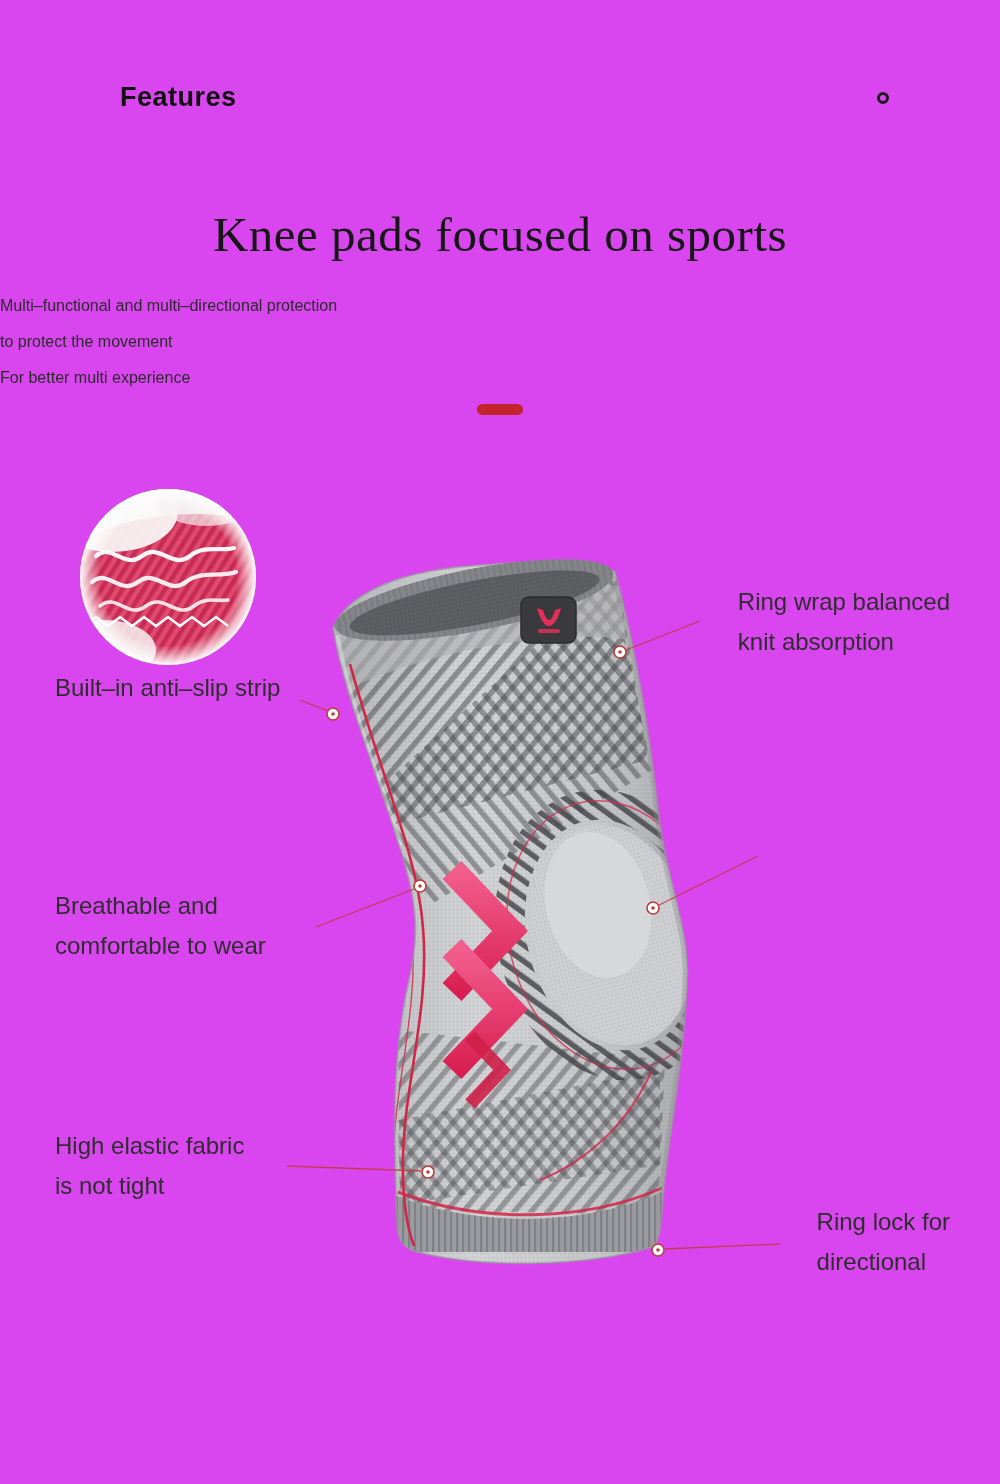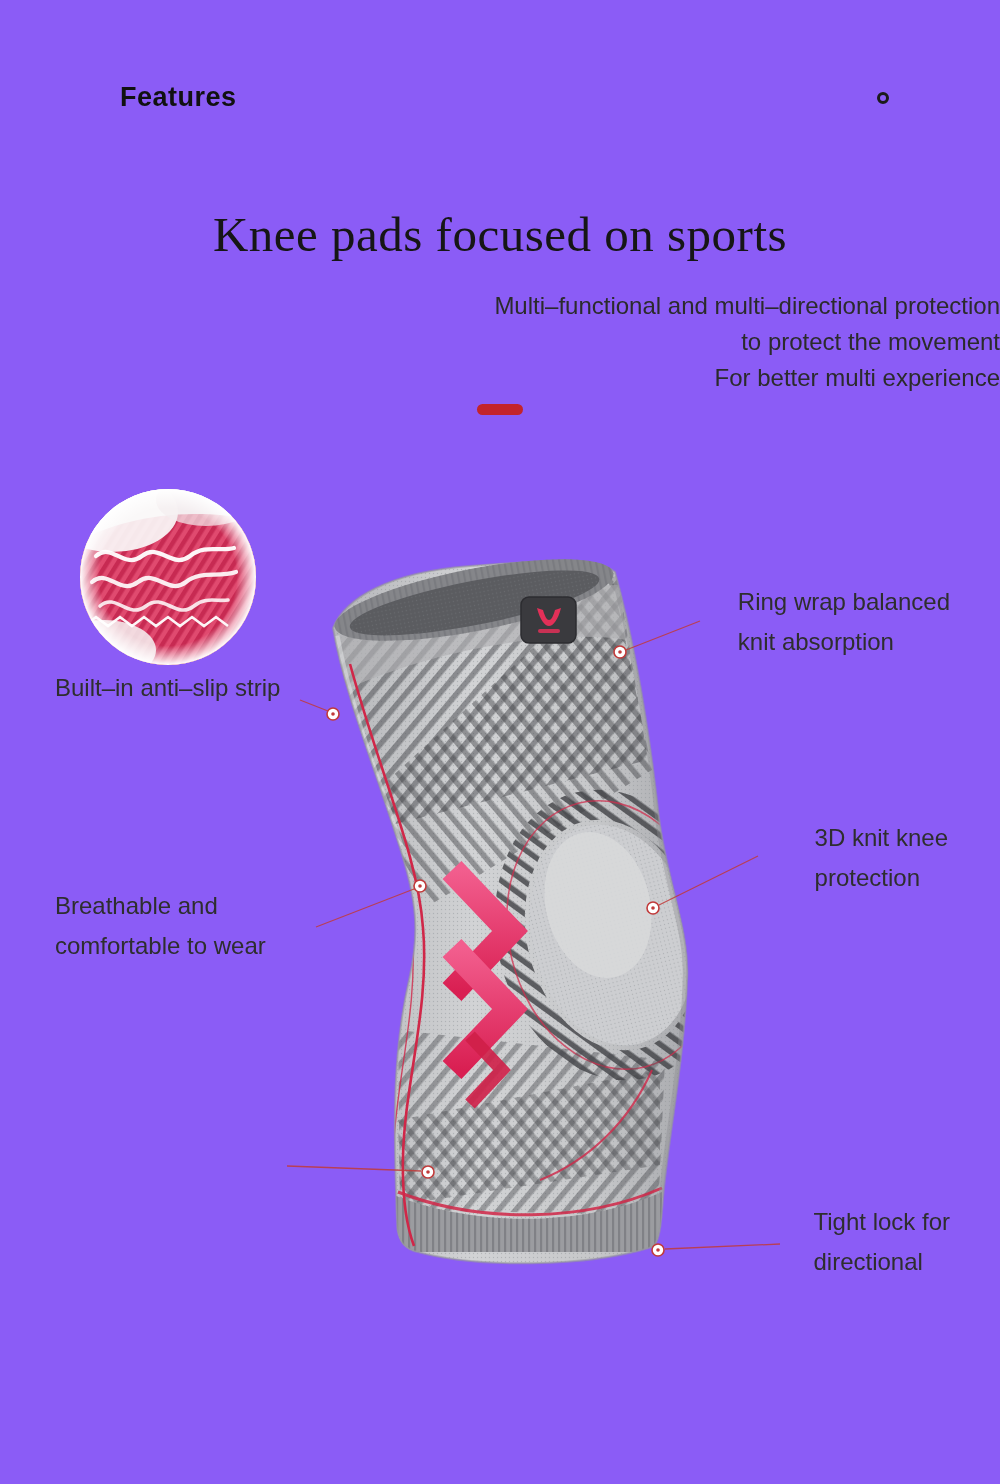--- a/index.html
+++ b/index.html
@@ -5,27 +5,27 @@
   :root{
     --accent-red:#c3242b;
     --leader-red:#c13a3a;
     --chevron-pink:#e8336e;
     --text-dark:#1a1a1a;
     --text-body:#2e2e2e;
   }
   *{margin:0;padding:0;box-sizing:border-box;}
   html,body{background:#ffffff;}
   body{font-family:"Liberation Sans","DejaVu Sans",sans-serif;color:var(--text-dark);}
-  .page{position:relative;width:1000px;height:1484px;background:#8b5cf6;overflow:hidden;margin:0 auto;}
+  .page{position:relative;width:1000px;height:1484px;background:#d946ef;overflow:hidden;margin:0 auto;}
 
   .features-label{position:absolute;left:120px;top:82px;font-size:27px;font-weight:700;letter-spacing:.5px;color:#111;}
   .corner-ring{position:absolute;left:877px;top:92px;width:12px;height:12px;border:3px solid #1b1b1b;border-radius:50%;}
 
   .hero-title{position:absolute;left:0;top:206px;width:100%;text-align:center;font-size:49px;font-weight:500;letter-spacing:.5px;color:#161616;font-family:Liberation Serif, serif;}
-  .hero-sub{position:absolute;left:0;top:288px;width:100%;text-align:right;font-size:24px;line-height:36px;color:#2b2b2b;}
+  .hero-sub{position:absolute;left:0;top:288px;width:100%;text-align:left;font-size:16px;line-height:36px;color:#2b2b2b;}
   .divider{position:absolute;left:477px;top:404px;width:46px;height:11px;border-radius:6px;background:var(--accent-red);}
 
   .art{position:absolute;left:0;top:0;width:1000px;height:1484px;}
 
   .callout{position:absolute;font-size:24px;line-height:40px;color:var(--text-body);white-space:nowrap;}
   .callout.right{text-align:left;}
   #co-ring{right:50px;top:582px;}
   #co-anti{left:55px;top:668px;}
   #co-knit{right:52px;top:818px;}
   #co-breathable{left:55px;top:886px;}
@@ -197,26 +197,26 @@
     </g>
   </svg>
 
   <div class="callout right" id="co-ring">
     <div>Ring wrap balanced</div>
     <div>knit absorption</div>
   </div>
   <div class="callout" id="co-anti">
     <div>Built–in anti–slip strip</div>
   </div>
-  <div class="callout right" id="co-knit">
-    <div>3D knit knee</div>
-    <div>protection</div>
-  </div>
   <div class="callout" id="co-breathable">
     <div>Breathable and</div>
     <div>comfortable to wear</div>
   </div>
+  <div class="callout" id="co-elastic">
+    <div>High elastic fabric</div>
+    <div>is not tight</div>
+  </div>
   <div class="callout right" id="co-lock">
-    <div>Tight lock for</div>
+    <div>Ring lock for</div>
     <div>directional</div>
   </div>
 
 </div>
 
 </body></html>

